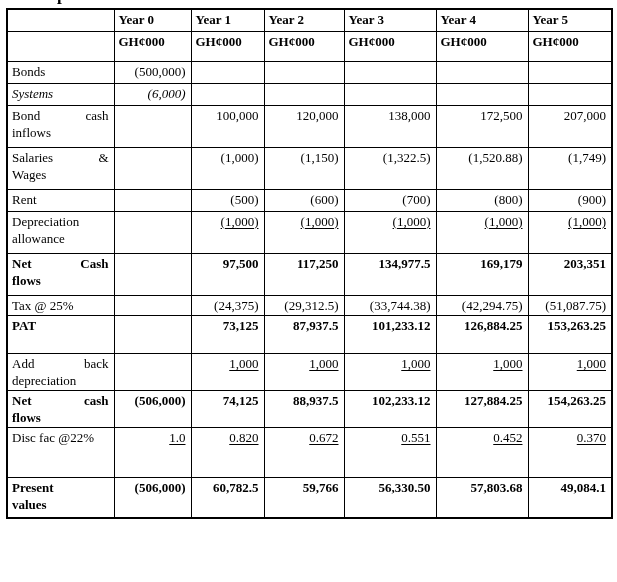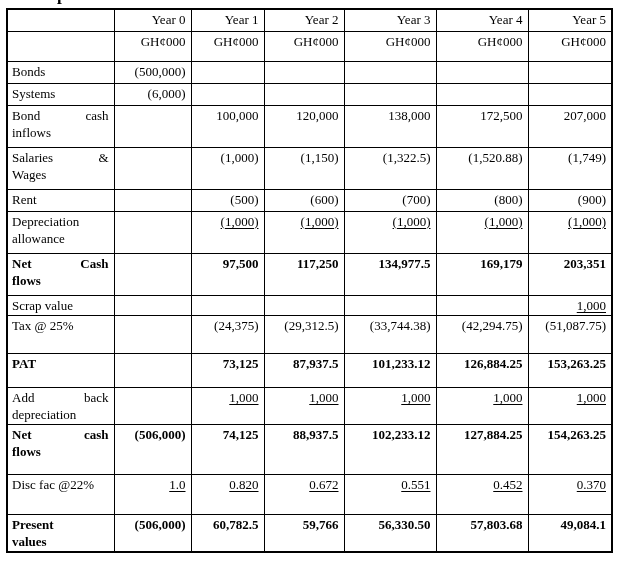--- a/index.html
+++ b/index.html
@@ -54,36 +54,36 @@
   col.c-y0 { width: 77px; }
   col.c-y1 { width: 73px; }
   col.c-y2 { width: 80px; }
   col.c-y3 { width: 92px; }
   col.c-y4 { width: 92px; }
   col.c-y5 { width: 84px; }
   
   thead tr:nth-child(1) { height: 22px; }
   thead tr:nth-child(2) { height: 30px; }
   tbody tr:nth-child(1)  { height: 22px; }
-  tbody tr:nth-child(2)  { height: 22px; }
+  tbody tr:nth-child(2)  { height: 22px; font-style: italic; }
   tbody tr:nth-child(3)  { height: 42px; }
   tbody tr:nth-child(4)  { height: 42px; }
   tbody tr:nth-child(5)  { height: 22px; }
   tbody tr:nth-child(6)  { height: 42px; }
   tbody tr:nth-child(7)  { height: 42px; }
   tbody tr:nth-child(8)  { height: 20px; }
   tbody tr:nth-child(9)  { height: 38px; }
   tbody tr:nth-child(10) { height: 34px; }
   tbody tr:nth-child(11) { height: 33px; }
   tbody tr:nth-child(12) { height: 50px; }
   tbody tr:nth-child(13) { height: 40px; }
   tbody tr:nth-child(14) { height: 34px; margin-top: 20px; }
   tbody tr:nth-child(15) { height: 40px; }
 
-  th { font-weight: normal; text-align: right; white-space: nowrap; }
+  th { font-weight: bold; text-align: left; white-space: nowrap; }
   td.lab { text-align: left; }
   td.num { text-align: right; white-space: nowrap; }
   .bold { font-weight: bold; }
   .ul { text-decoration: underline; text-underline-offset: 2px; text-decoration-thickness: 1px; }
   .lline { display: block; }
   .just { text-align: justify; text-align-last: justify; }
 </style>
 </head>
 <body>
 
@@ -200,31 +200,20 @@
           </td>
           <td class="num bold"><span class=""></span></td>
           <td class="num bold"><span class="">97,500</span></td>
           <td class="num bold"><span class="">117,250</span></td>
           <td class="num bold"><span class="">134,977.5</span></td>
           <td class="num bold"><span class="">169,179</span></td>
           <td class="num bold"><span class="">203,351</span></td>
         </tr>
         <tr>
           <td class="lab">
-            <span class="lline">Scrap value</span>
-          </td>
-          <td class="num"><span class=""></span></td>
-          <td class="num"><span class=""></span></td>
-          <td class="num"><span class=""></span></td>
-          <td class="num"><span class=""></span></td>
-          <td class="num"><span class=""></span></td>
-          <td class="num"><span class="ul">1,000</span></td>
-        </tr>
-        <tr>
-          <td class="lab">
             <span class="lline">Tax @ 25%</span>
           </td>
           <td class="num"><span class=""></span></td>
           <td class="num"><span class="">(24,375)</span></td>
           <td class="num"><span class="">(29,312.5)</span></td>
           <td class="num"><span class="">(33,744.38)</span></td>
           <td class="num"><span class="">(42,294.75)</span></td>
           <td class="num"><span class="">(51,087.75)</span></td>
         </tr>
         <tr>

